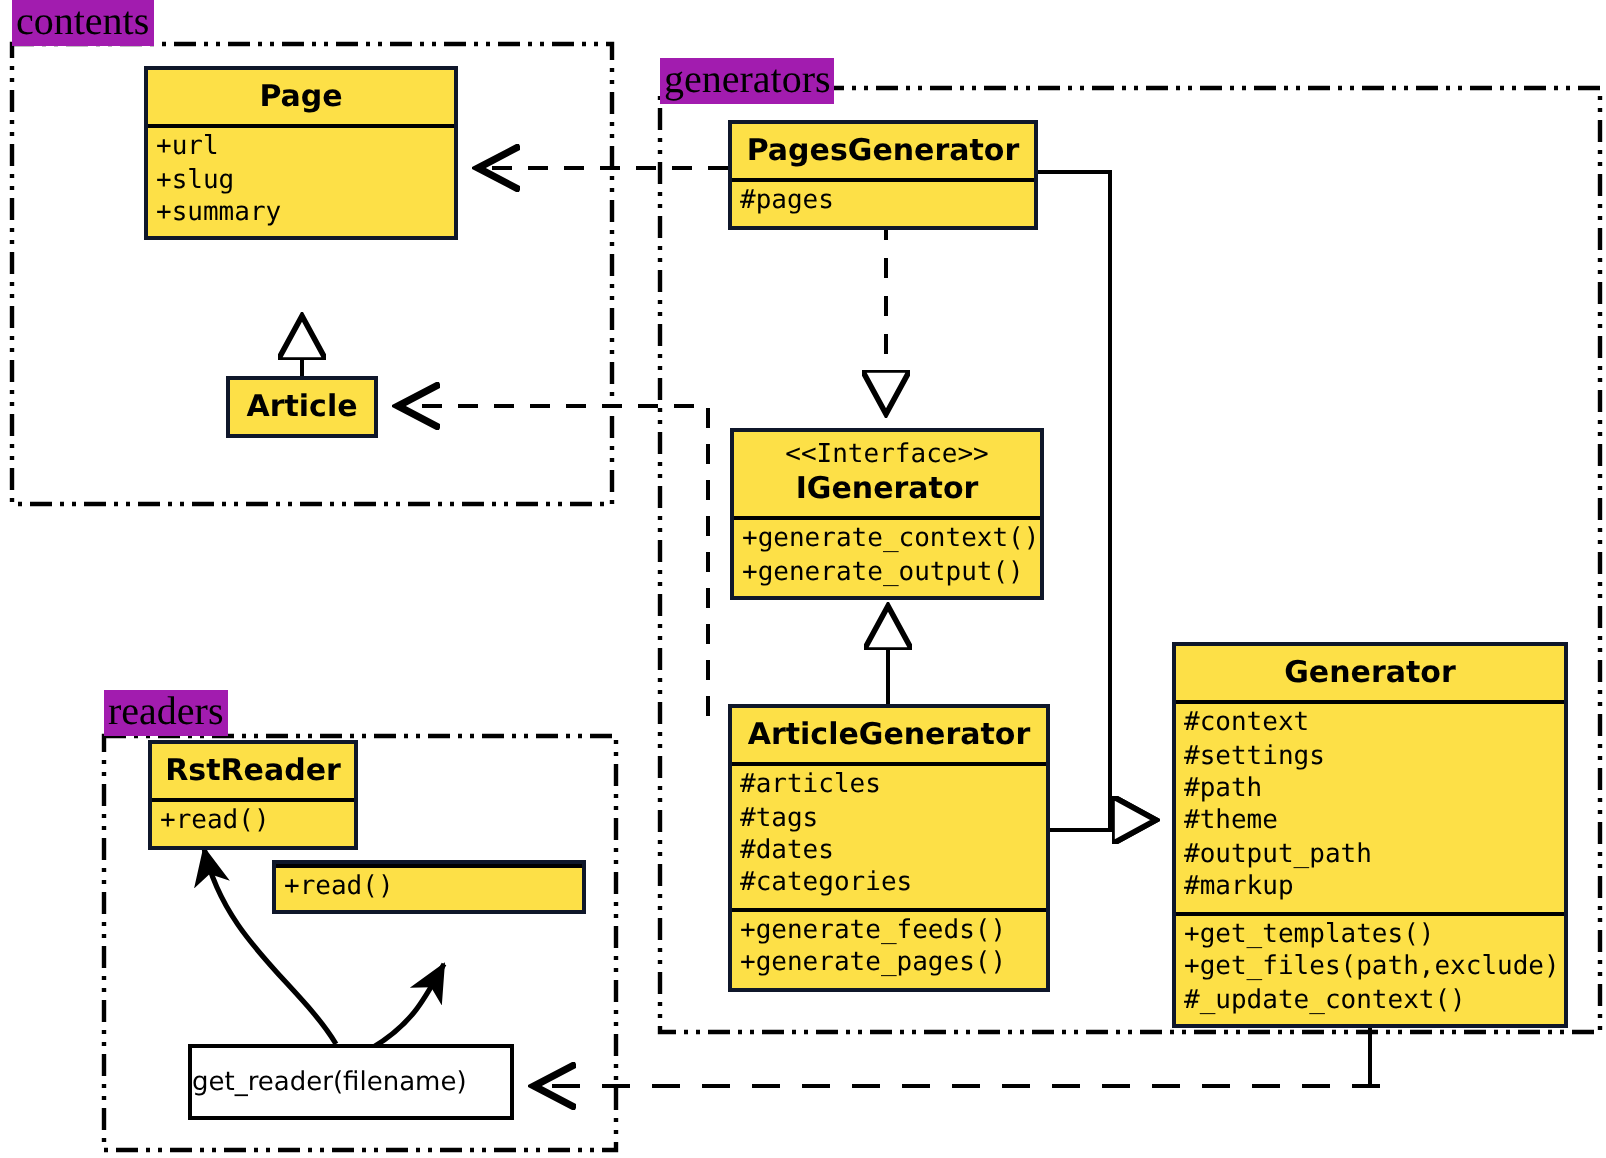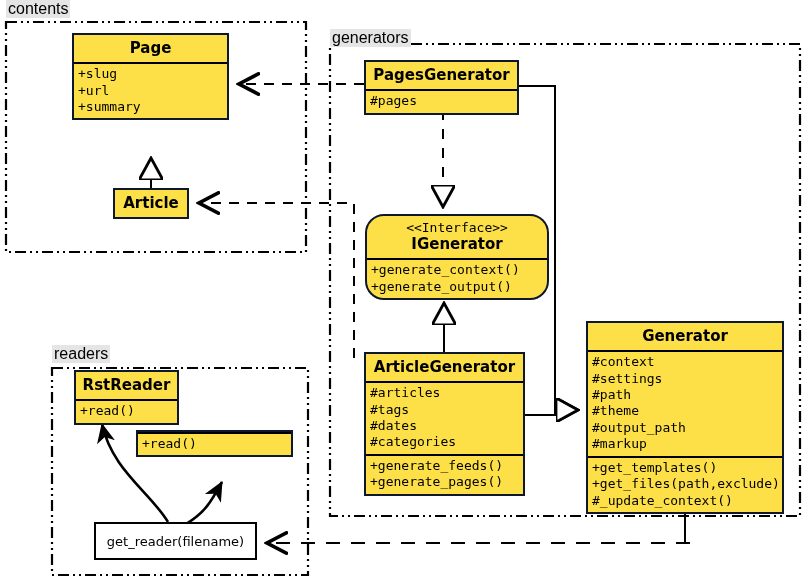--- a/index.html
+++ b/index.html
@@ -1,36 +1,36 @@
 <!DOCTYPE html>
 <html><head>
 <meta charset="utf-8">
 <style>
   html,body{margin:0;padding:0;background:#ffffff;}
   body{width:803px;height:579px;overflow:hidden;
        font-family:"DejaVu Sans",sans-serif;color:#000;}
   #stage{position:relative;width:803px;height:579px;}
   #wires{position:absolute;left:0;top:0;width:803px;height:579px;}
 
-  .pkg-label{position:absolute;font-family:Liberation Sans, sans-serif;
-             font-size:16px;color:#000;background:#e5e5e5;padding:0 2px;z-index:4;}
+  .pkg-label{position:absolute;font-family:Liberation Serif, serif;
+             font-size:20px;color:#000;background:#a21caf;padding:0 2px;z-index:4;}
 
   .cls{position:absolute;border:2px solid #0f172a;background:#fde047;z-index:3;
        box-sizing:border-box;}
   .cls .hdr{text-align:center;font-weight:bold;font-size:15px;
             font-family:"DejaVu Sans",sans-serif;padding:5px 6px 5px 6px;
             line-height:1.15;}
   .cls .hdr .stereo{display:block;font-weight:normal;font-size:13px;
             font-family:"DejaVu Sans Mono",monospace;}
   .cls .sec{border-top:2px solid #000;padding:2px 4px 3px 4px;}
   .cls .sec div{font-family:"DejaVu Sans Mono",monospace;font-size:13px;
             line-height:16.4px;white-space:pre;}
   .plainbox{position:absolute;border:2px solid #000;background:#fff;z-index:3;
             box-sizing:border-box;display:flex;align-items:center;
-            justify-content:center;font-size:13px;
+            font-size:13px;
             font-family:"DejaVu Sans",sans-serif;}
 </style>
 </head>
 <body>
 
 <div id="stage">
 
   <svg id="wires" viewBox="0 0 803 579" width="803" height="579">
     <defs>
       <marker id="hollowTri" viewBox="0 0 12 12" refX="11" refY="6" markerWidth="12" markerHeight="12" orient="auto-start-reverse">
@@ -92,38 +92,38 @@
     </g>
   </svg>
 
   <div class="pkg-label" style="left:6px;top:0px;">contents</div>
   <div class="pkg-label" style="left:330px;top:29px;">generators</div>
   <div class="pkg-label" style="left:52px;top:345px;">readers</div>
 
   <div class="cls" style="left:72px;top:33px;width:157px;">
     <div class="hdr">Page</div>
     <div class="sec">
+      <div>+url</div>
       <div>+slug</div>
-      <div>+url</div>
       <div>+summary</div>
     </div>
   </div>
 
   <div class="cls" style="left:113px;top:188px;width:76px;">
     <div class="hdr">Article</div>
   </div>
 
   <div class="cls" style="left:364px;top:60px;width:155px;">
     <div class="hdr">PagesGenerator</div>
     <div class="sec">
       <div>#pages</div>
     </div>
   </div>
 
-  <div class="cls" style="left:365px;top:214px;width:184px;border-radius:19px;">
+  <div class="cls" style="left:365px;top:214px;width:157px;">
     <div class="hdr">
       <span class="stereo">&lt;&lt;Interface&gt;&gt;</span>
       <span>IGenerator</span>
     </div>
     <div class="sec">
       <div>+generate_context()</div>
       <div>+generate_output()</div>
     </div>
   </div>
 

